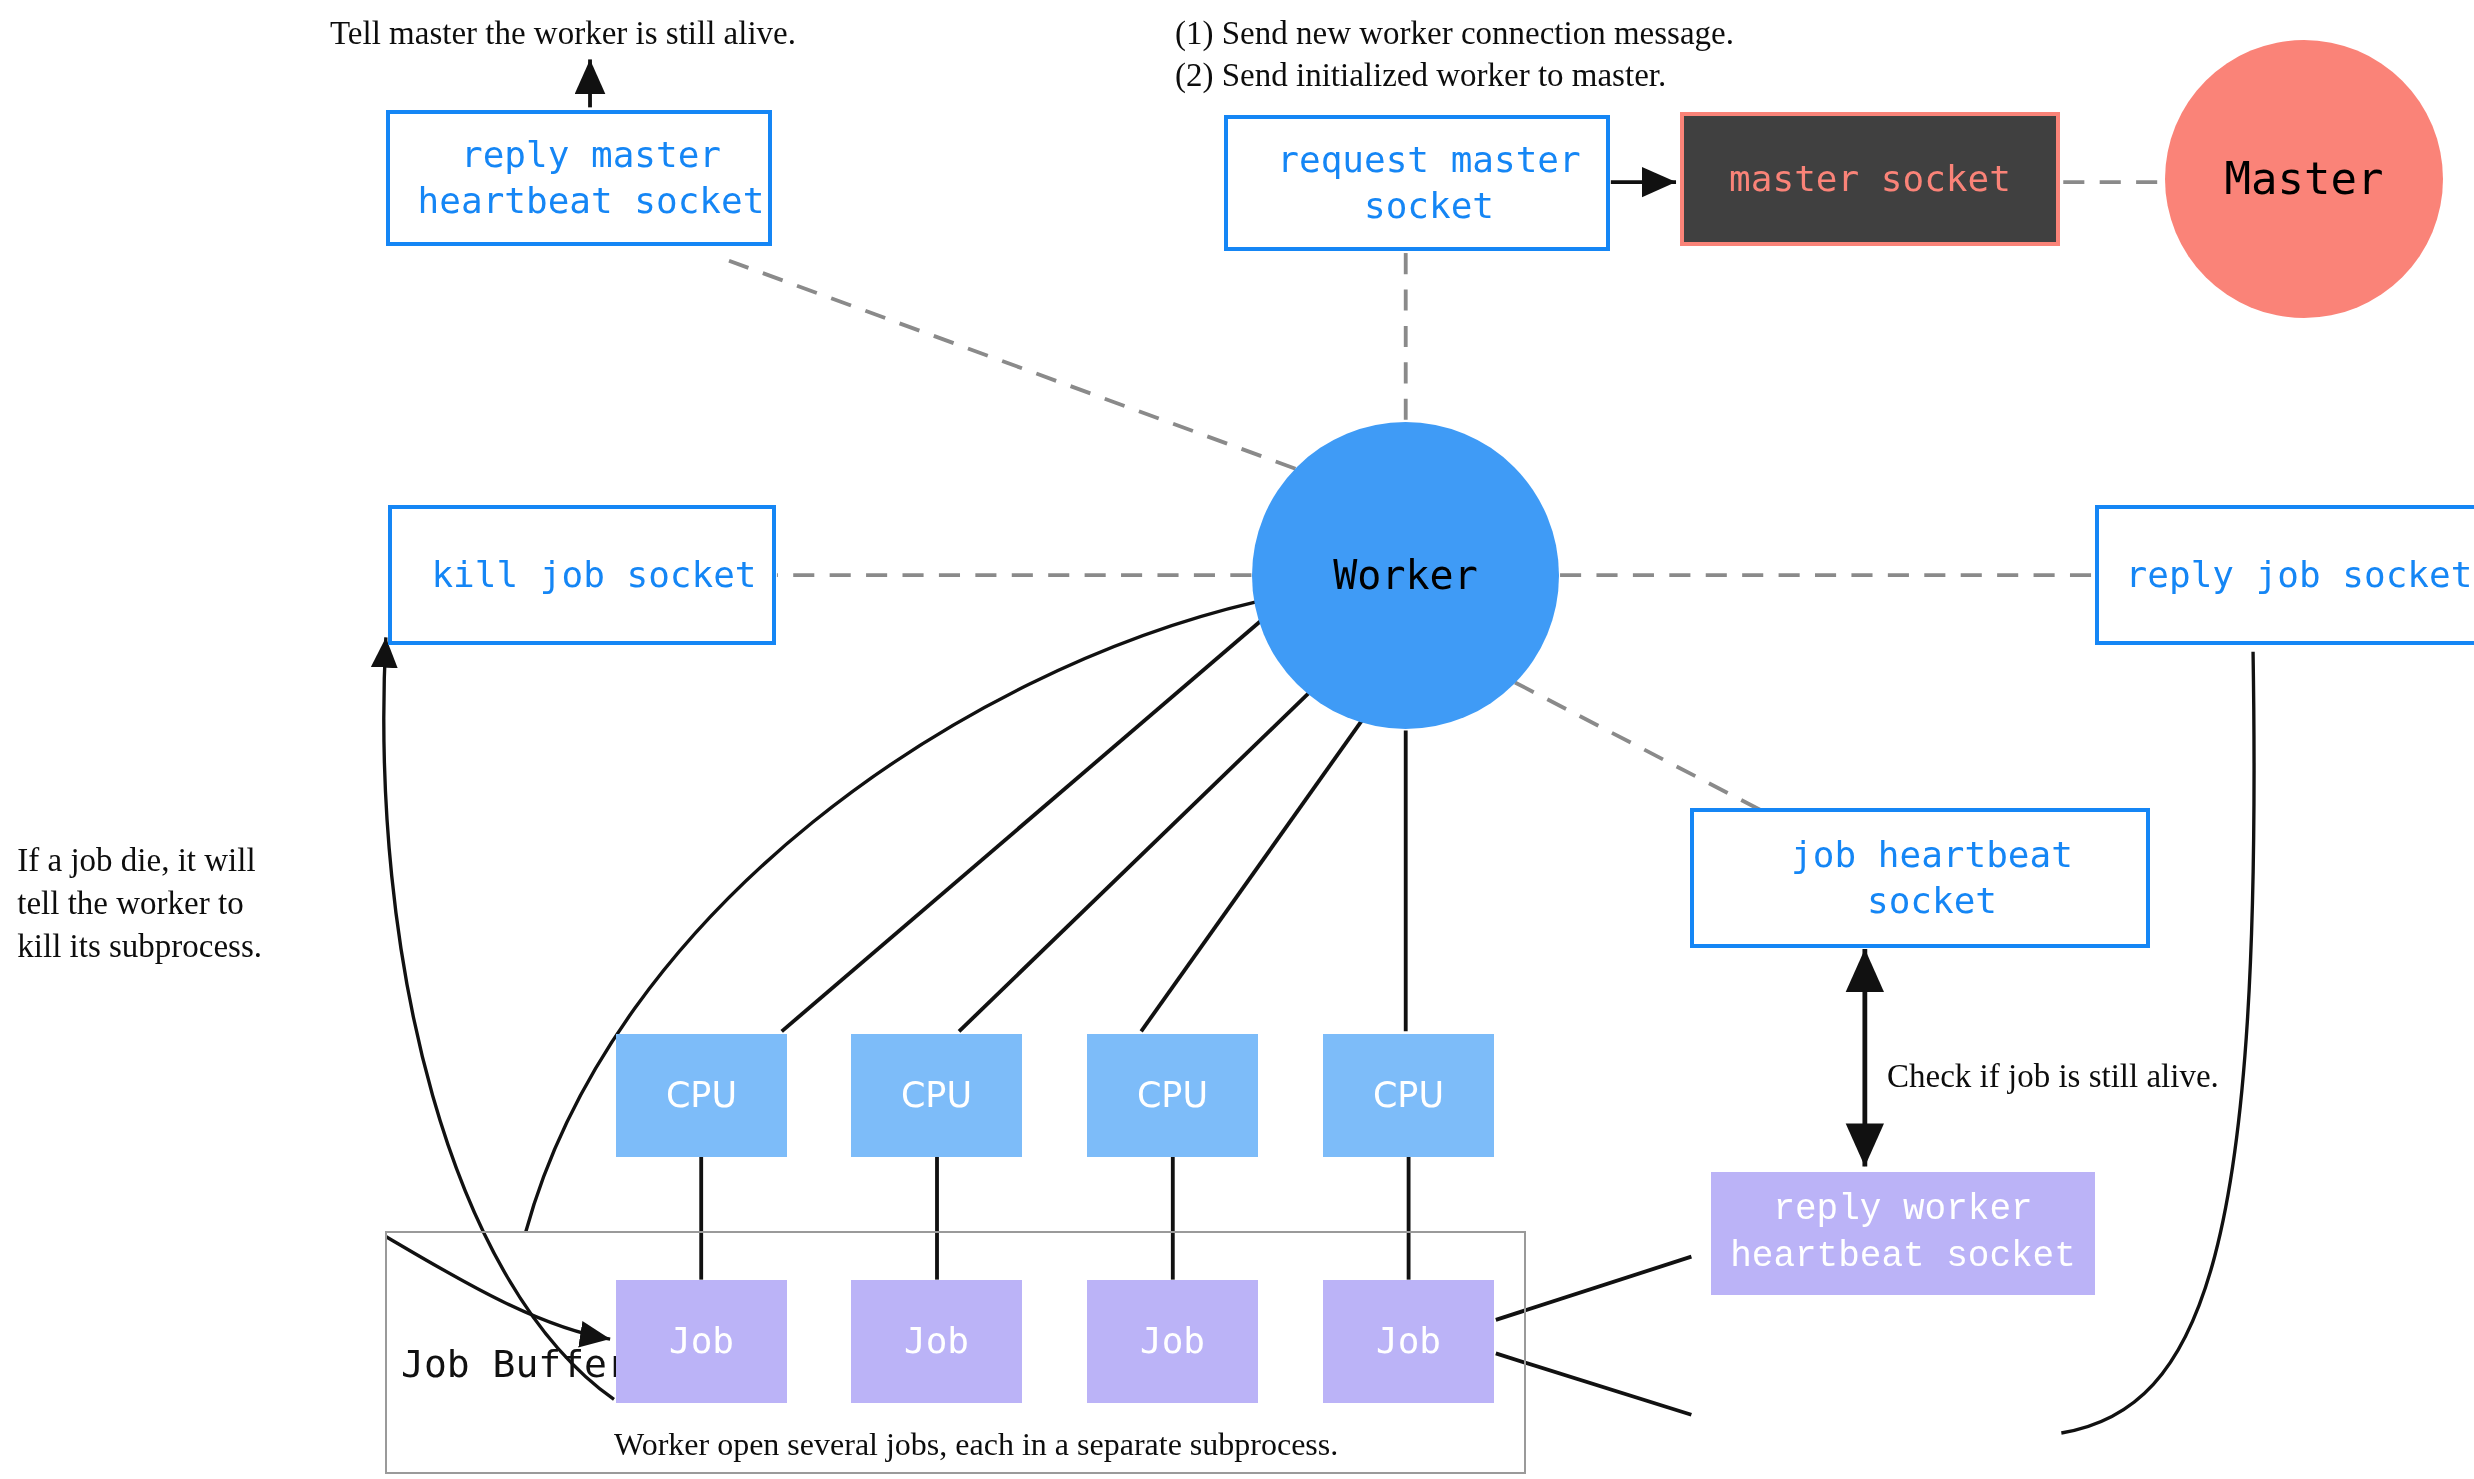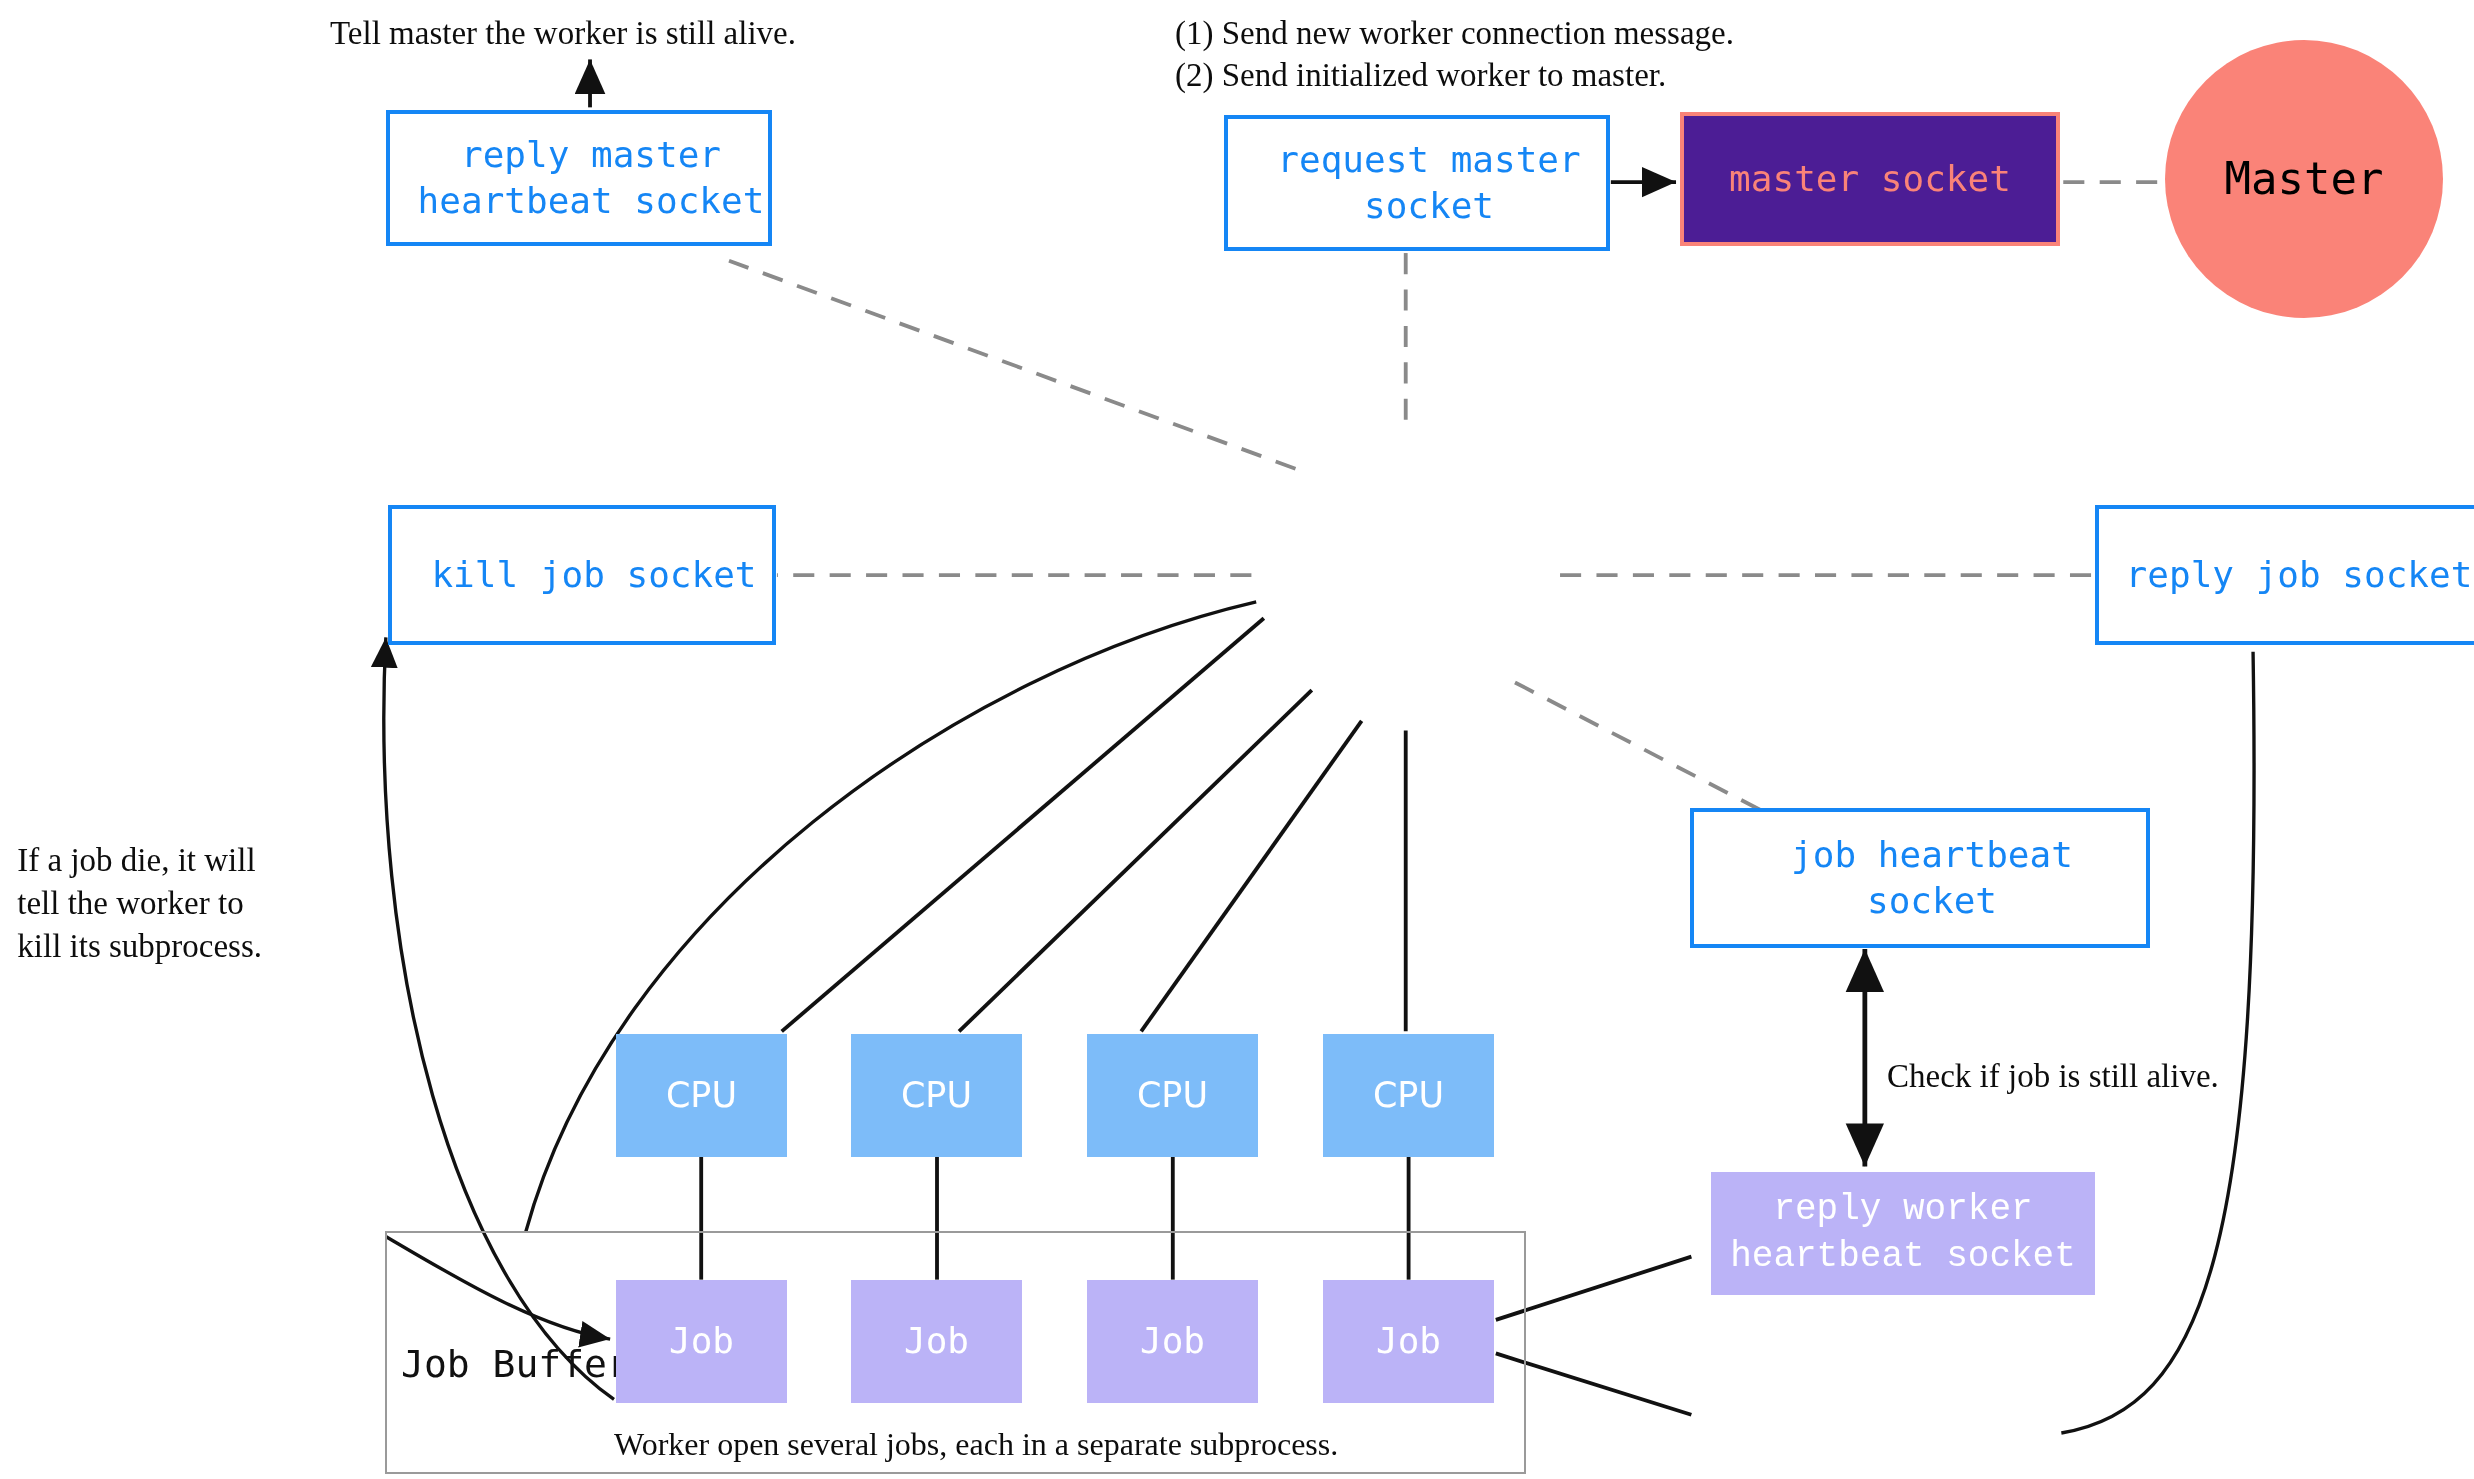--- a/index.html
+++ b/index.html
@@ -37,21 +37,21 @@
     border: 4.8px solid #1586f5;
     background: #ffffff;
     color: #1586f5;
     font-family: "DejaVu Sans Mono", monospace;
     font-size: 36px;
     padding-left: 24px;
   }
   
   .box-salmon {
     border: 4.8px solid #fa8378;
-    background: #4c1d95;
+    background: #404040;
     color: #fa8378;
     font-family: "DejaVu Sans Mono", monospace;
     font-size: 36px;
   }
   
   .box-purple {
     background: #bbb3f7;
     color: #ffffff;
     font-family: Liberation Mono, monospace;
     font-size: 36px;
@@ -193,20 +193,21 @@
 
   <div class="node box-blue" style="left:1224px; top:115px; width:386px; height:136px;">request master
 socket</div>
 
   <div class="node box-salmon" style="left:1680px; top:112px; width:380px; height:134px;">master socket</div>
 
   <div class="node circle circle-master" style="left:2165px; top:40px; width:278px; height:278px;">Master</div>
 
   <div class="node box-blue" style="left:388px; top:505px; width:388px; height:140px;">kill job socket</div>
 
+  <div class="node circle circle-worker" style="left:1252px; top:422px; width:307px; height:307px;">Worker</div>
 
   <div class="node box-blue" style="left:2095px; top:505px; width:384px; height:140px;">reply job socket</div>
 
   <div class="node box-blue" style="left:1690px; top:808px; width:460px; height:140px;">job heartbeat
 socket</div>
 
   <div class="node box-purple" style="left:1690px; top:1172px; width:384px; height:123px;">reply worker
 heartbeat socket</div>
 
 

